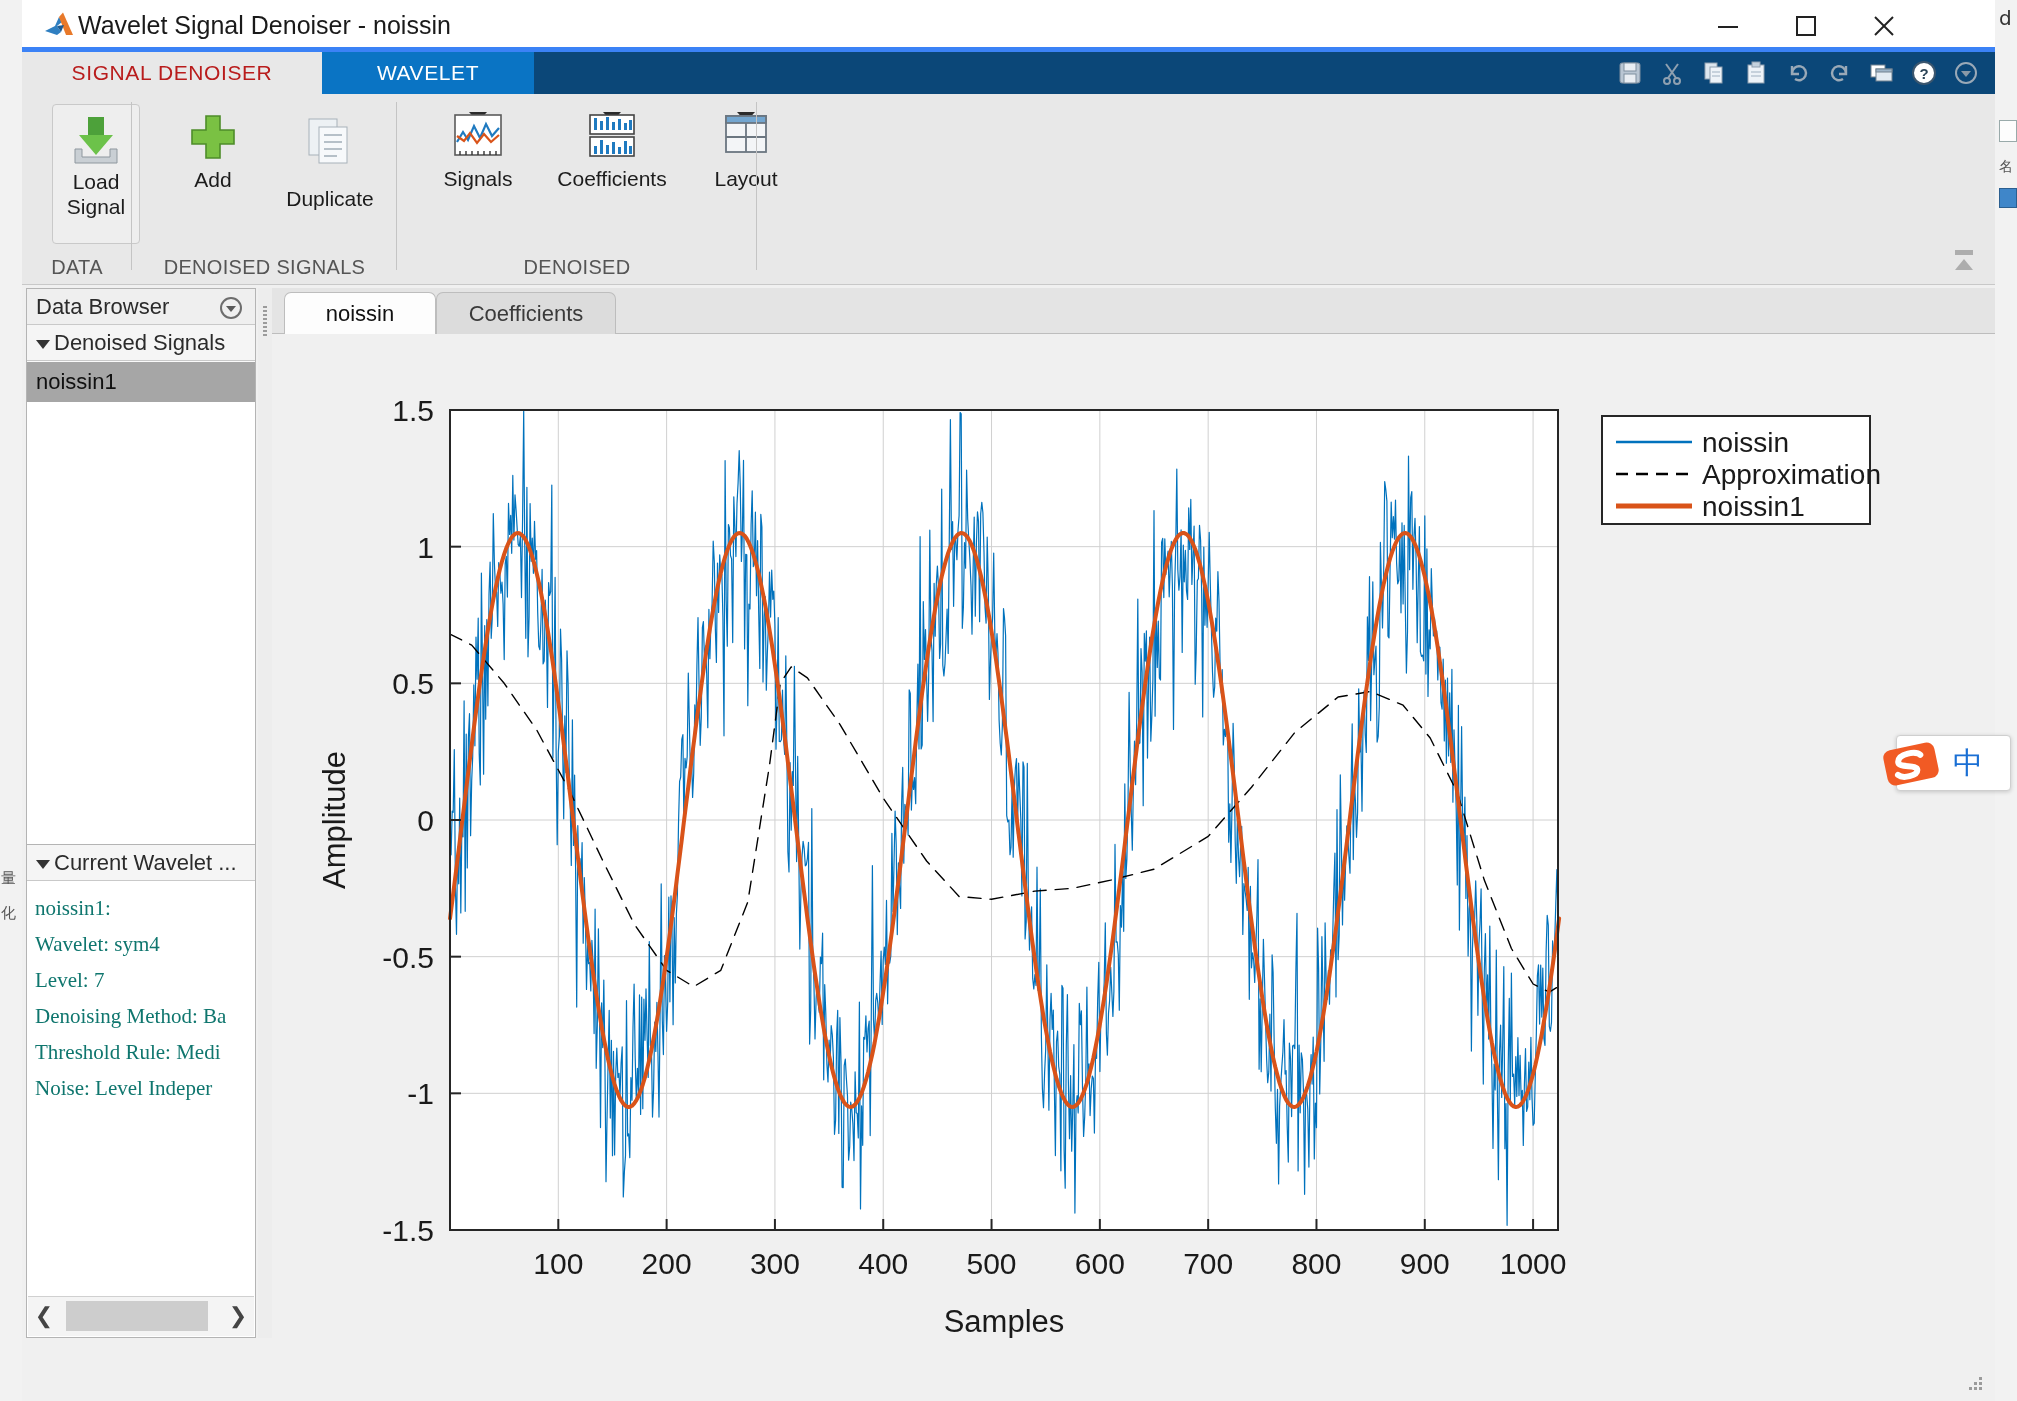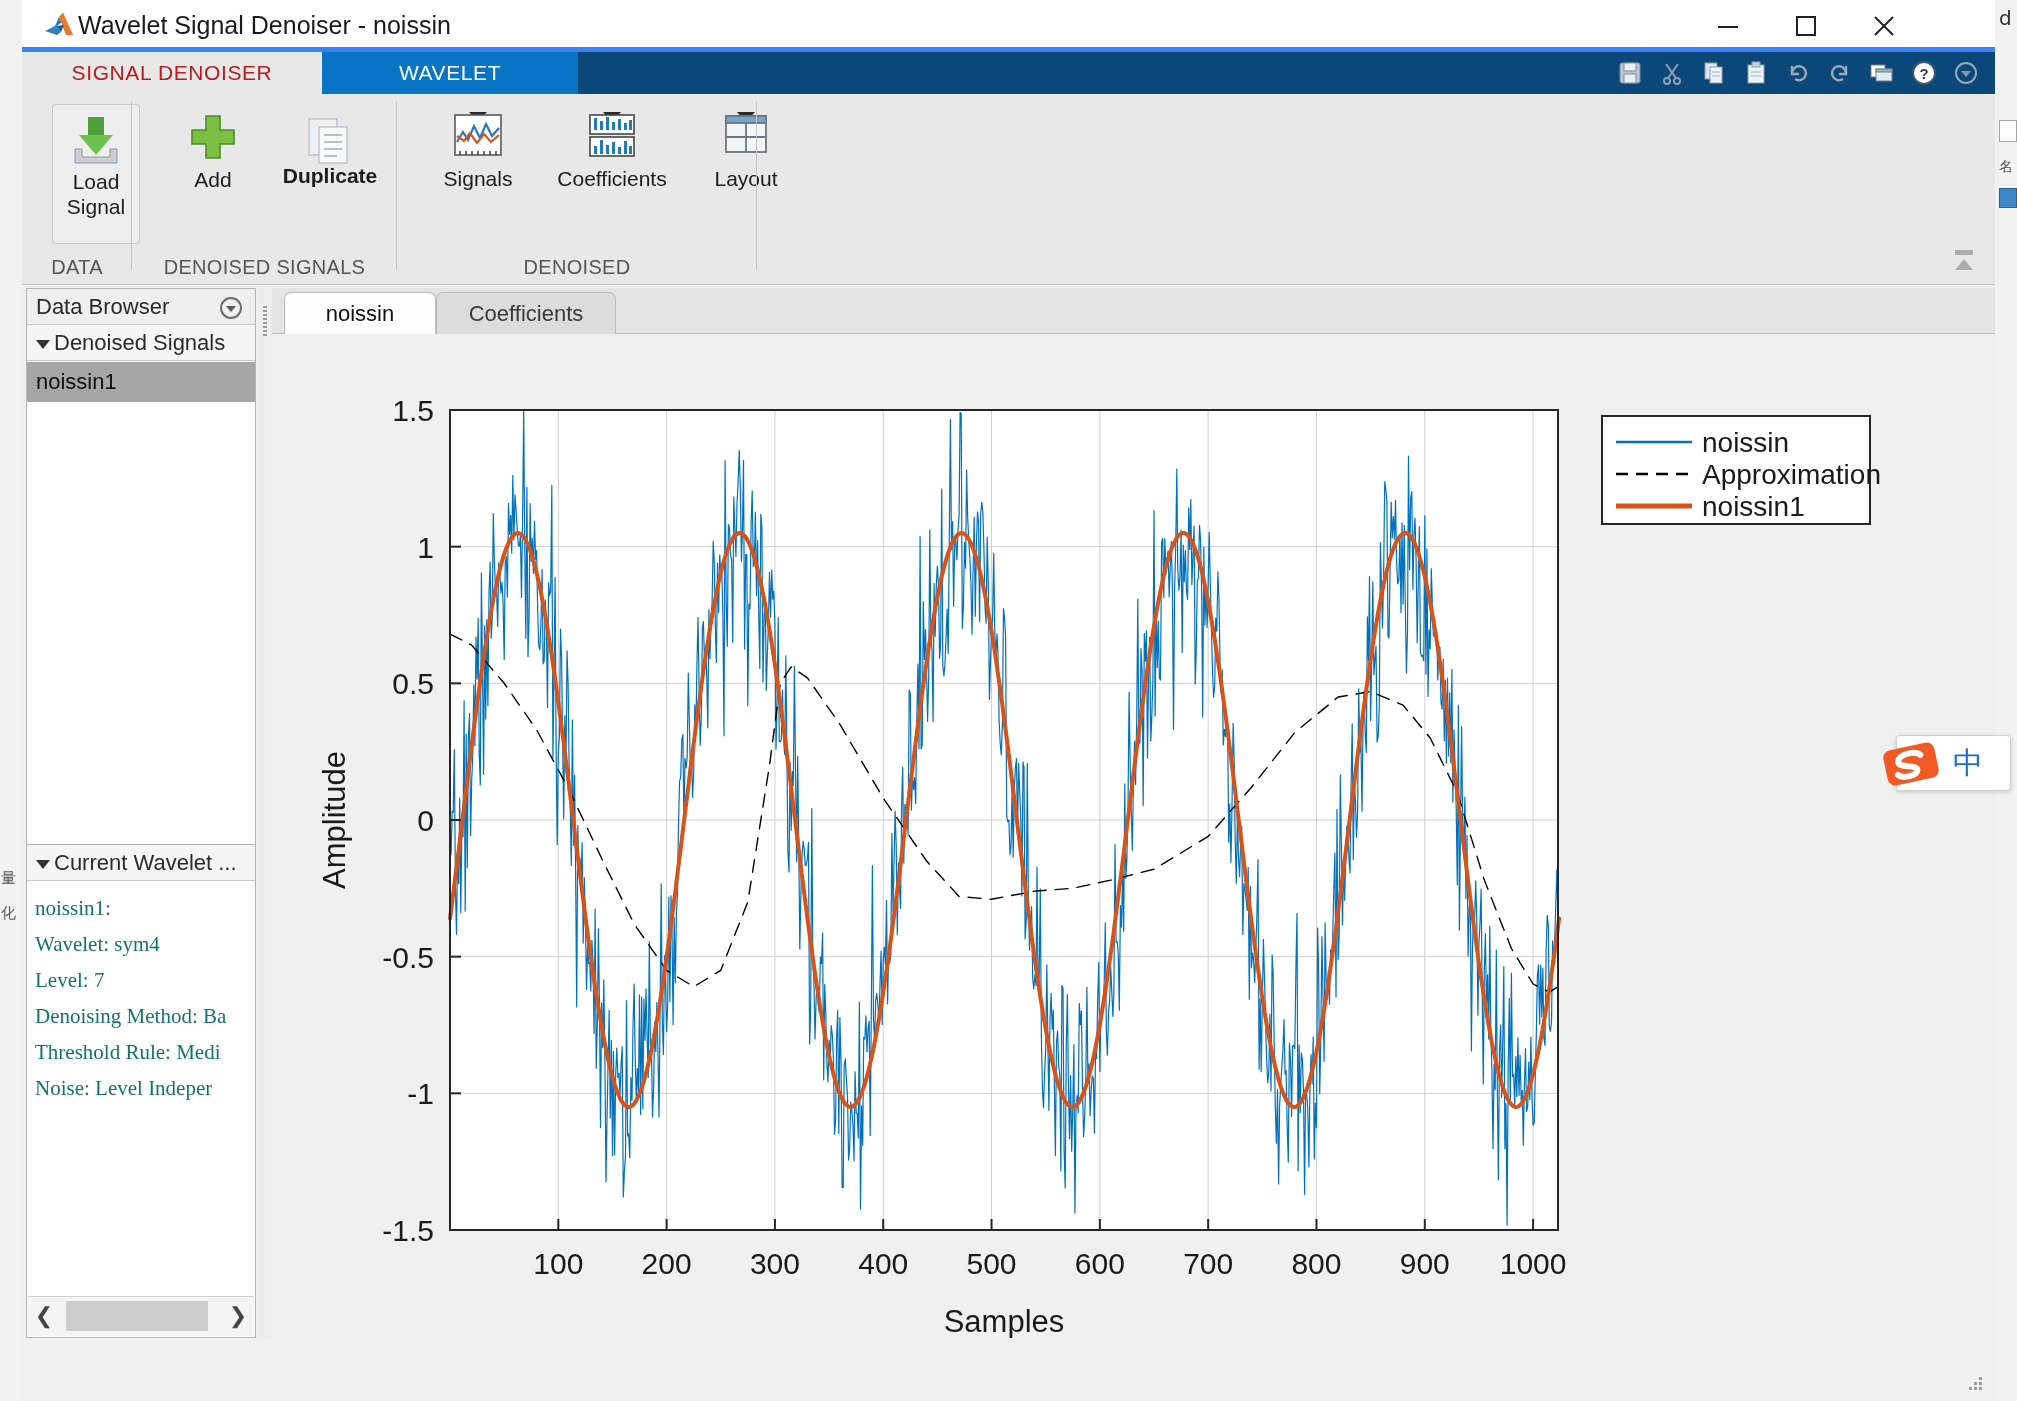--- a/index.html
+++ b/index.html
@@ -148,21 +148,21 @@
           <line x1="4" y1="4" x2="22" y2="22" stroke="#222" stroke-width="2"></line>
           <line x1="22" y1="4" x2="4" y2="22" stroke="#222" stroke-width="2"></line>
         </svg>
     </div>
   </div>
 
   <div class="toolstrip">
 
     <div class="tabstrip">
       <div class="tab inactive" style="left:0; width:300px;">SIGNAL DENOISER</div>
-      <div class="tab active" style="left:300px; width:256px;">WAVELET</div>
+      <div class="tab active" style="left:300px; width:212px;">WAVELET</div>
 
       <div class="qab">
         <div class="qicon">
           <svg width="24" height="24" viewBox="0 0 24 24">
               <rect x="2" y="2" width="20" height="20" rx="2" fill="#b9c6d3" stroke="#7f8f9f"></rect>
               <rect x="6" y="2" width="12" height="8" fill="#e9eef3" stroke="#7f8f9f"></rect>
               <rect x="6" y="13" width="12" height="9" fill="#e9eef3" stroke="#7f8f9f"></rect>
             </svg>
         </div>
         <div class="qicon">
@@ -254,21 +254,21 @@
           <span style="position:absolute; left:50%; top:8px; transform:translateX(-50%);">
             <svg width="54" height="52" viewBox="0 0 54 52">
               <rect x="6" y="3" width="28" height="36" fill="#edf1f4" stroke="#a7b1b9"></rect>
               <rect x="16" y="11" width="28" height="36" fill="#f7f9fb" stroke="#a7b1b9"></rect>
               <line x1="21" y1="19" x2="39" y2="19" stroke="#b6c0c8" stroke-width="2"></line>
               <line x1="21" y1="26" x2="39" y2="26" stroke="#b6c0c8" stroke-width="2"></line>
               <line x1="21" y1="33" x2="39" y2="33" stroke="#b6c0c8" stroke-width="2"></line>
               <line x1="21" y1="40" x2="34" y2="40" stroke="#b6c0c8" stroke-width="2"></line>
             </svg>
           </span>
-          <div class="lbl" style="position:absolute; left:0; right:0; top:55px;font-weight:bold;">Duplicate</div>
+          <div class="lbl" style="position:absolute; left:0; right:0; top:78px;">Duplicate</div>
         </div>
         <div class="grp-title">DENOISED SIGNALS</div>
         <div class="grp-sep" style="left:264px;"></div>
       </div>
 
       <div class="grp" style="left:375px; width:360px;">
         <div class="rbtn" style="left:8px; top:14px; width:110px; height:140px;">
           <span style="position:absolute; left:50%; top:4px; transform:translateX(-50%);">
             <svg width="52" height="50" viewBox="0 0 52 50">
               <rect x="3" y="3" width="46" height="40" fill="#ffffff" stroke="#5a5a5a" stroke-width="1.6"></rect>

